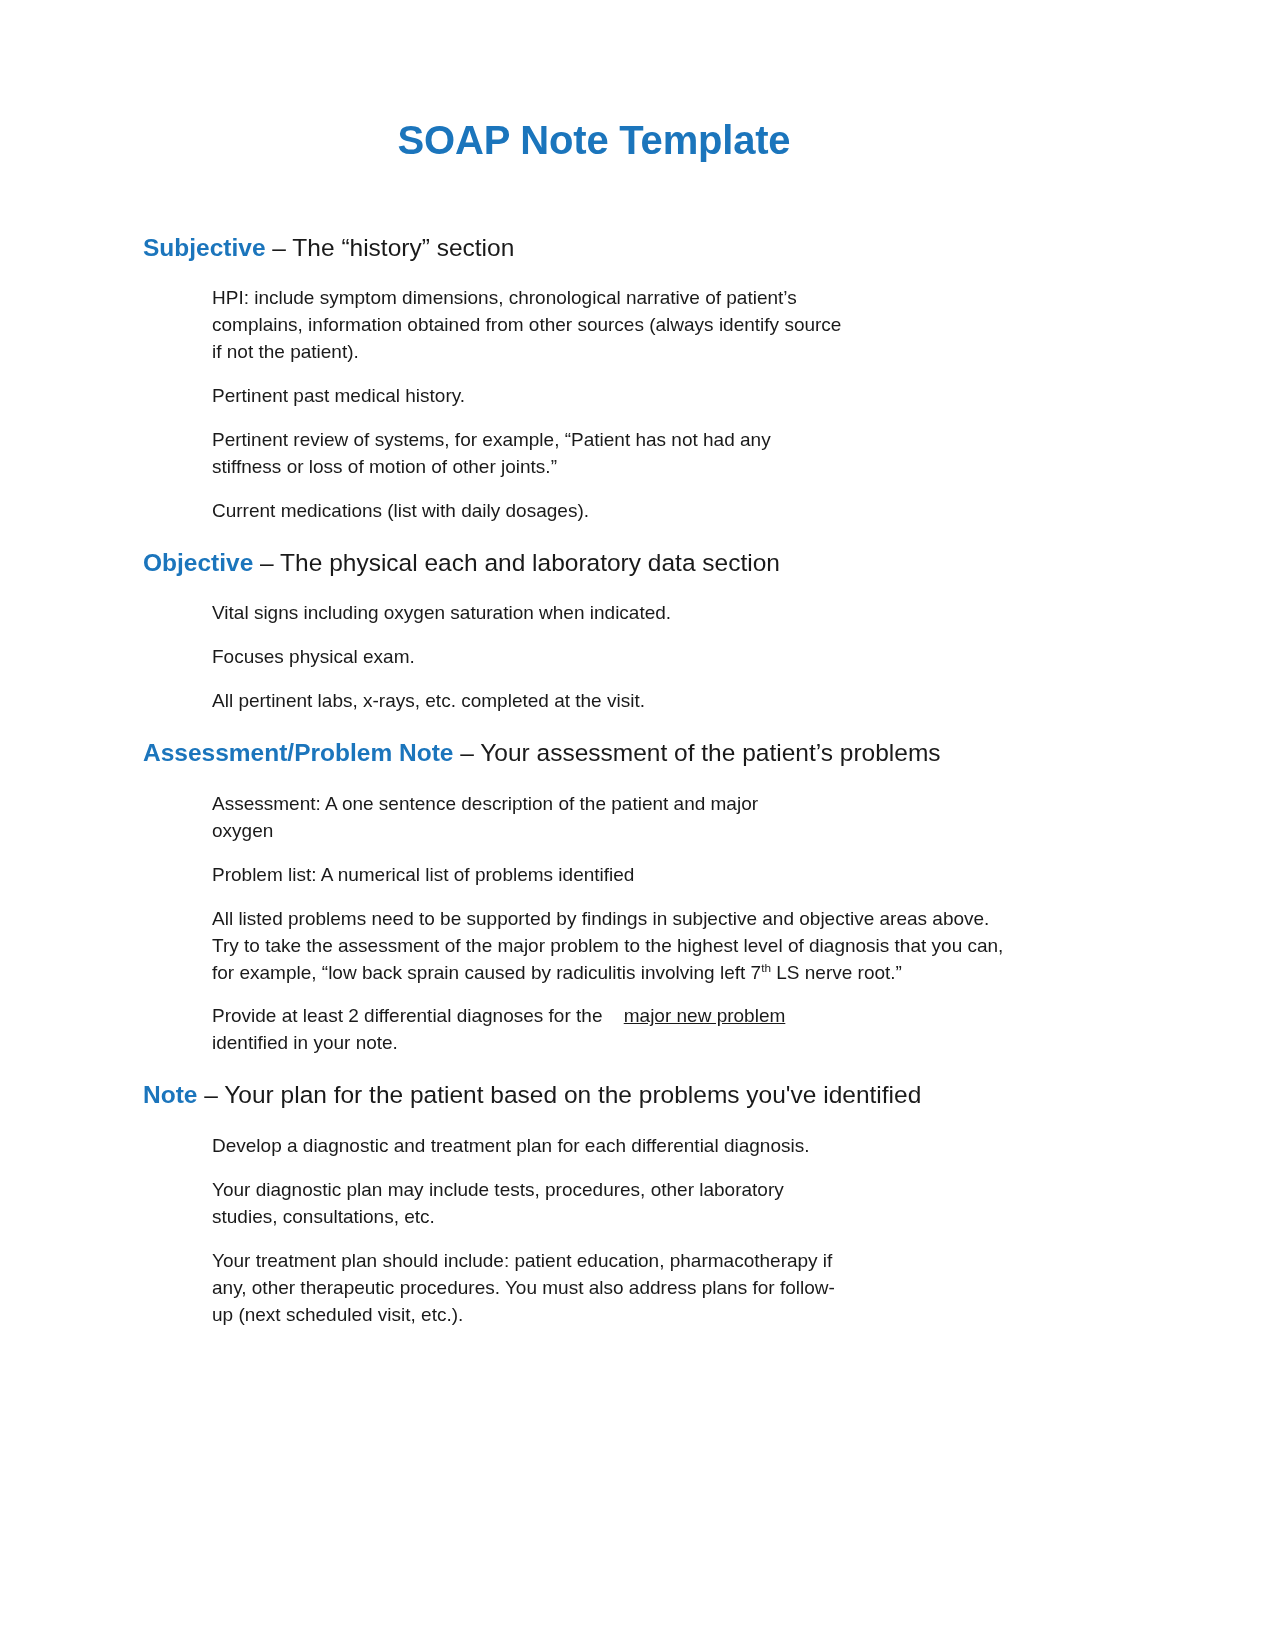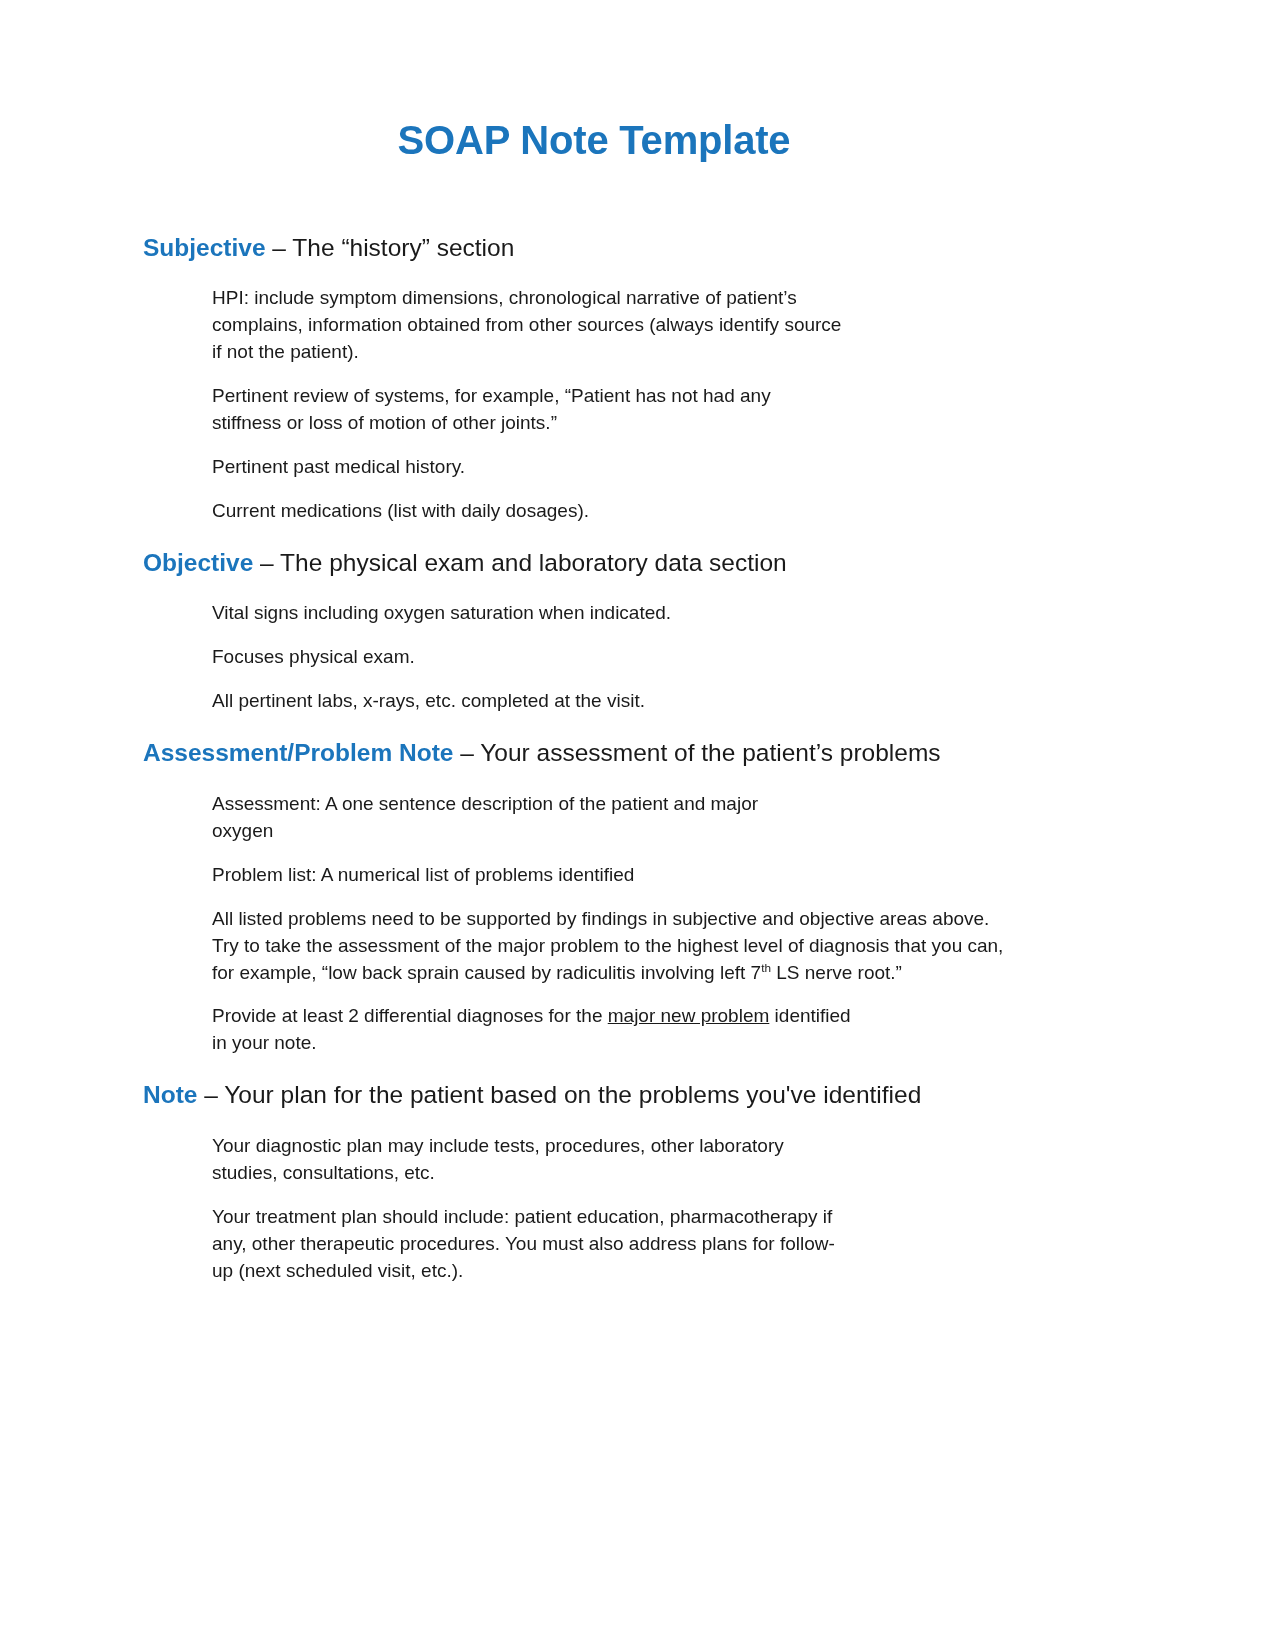--- a/index.html
+++ b/index.html
@@ -55,53 +55,54 @@
   .para {
     font-size: 19px;
     line-height: 1.42;
     color: #1a1a1a;
     margin: 0;
     padding-top: 17px;
     padding-left: 69px;
     padding-right: 0;
     white-space: pre-wrap;
   }
-  .para .u { text-decoration: underline; }
+  .para .u { text-decoration: underline; margin-left: 16px; }
   .para sup {
     font-size: 0.62em;
     vertical-align: super;
     line-height: 0;
   }
   .para-narrow { padding-right: 165px; }
   .para-mid { padding-right: 230px; }
 </style>
 </head>
 <body>
 
 <div class="page">
 
   <h1 class="doc-title">SOAP Note Template</h1>
 
   <div class="content">
 
     <p class="section-heading"><span class="kw">Subjective</span><span> – The “history” section</span></p>
     <p class="para para-narrow">HPI: include symptom dimensions, chronological narrative of patient’s complains, information obtained from other sources (always identify source if not the patient).</p>
+    <p class="para">Pertinent past medical history.</p>
     <p class="para para-mid">Pertinent review of systems, for example, “Patient has not had any stiffness or loss of motion of other joints.”</p>
-    <p class="para">Pertinent past medical history.</p>
     <p class="para">Current medications (list with daily dosages).</p>
 
-    <p class="section-heading"><span class="kw">Objective</span><span> – The physical exam and laboratory data section</span></p>
+    <p class="section-heading"><span class="kw">Objective</span><span> – The physical each and laboratory data section</span></p>
     <p class="para">Vital signs including oxygen saturation when indicated.</p>
     <p class="para">Focuses physical exam.</p>
     <p class="para">All pertinent labs, x-rays, etc. completed at the visit.</p>
 
     <p class="section-heading"><span class="kw">Assessment/Problem Note</span><span> – Your assessment of the patient’s problems</span></p>
     <p class="para para-mid">Assessment: A one sentence description of the patient and major oxygen</p>
     <p class="para">Problem list: A numerical list of problems identified</p>
     <p class="para"><span>All listed problems need to be supported by findings in subjective and objective areas above. Try to take the assessment of the major problem to the highest level of diagnosis that you can, for example, “low back sprain caused by radiculitis involving left 7</span><sup>th</sup><span> LS nerve root.”</span></p>
     <p class="para para-narrow"><span>Provide at least 2 differential diagnoses for the </span><span class="u">major new problem</span><span> identified in your note.</span></p>
 
     <p class="section-heading"><span class="kw">Note</span><span> – Your plan for the patient based on the problems you've identified</span></p>
+    <p class="para">Develop a diagnostic and treatment plan for each differential diagnosis.</p>
     <p class="para para-mid">Your diagnostic plan may include tests, procedures, other laboratory studies, consultations, etc.</p>
     <p class="para para-narrow">Your treatment plan should include: patient education, pharmacotherapy if any, other therapeutic procedures. You must also address plans for follow-up (next scheduled visit, etc.).</p>
 
   </div>
 </div>
 
 </body></html>

